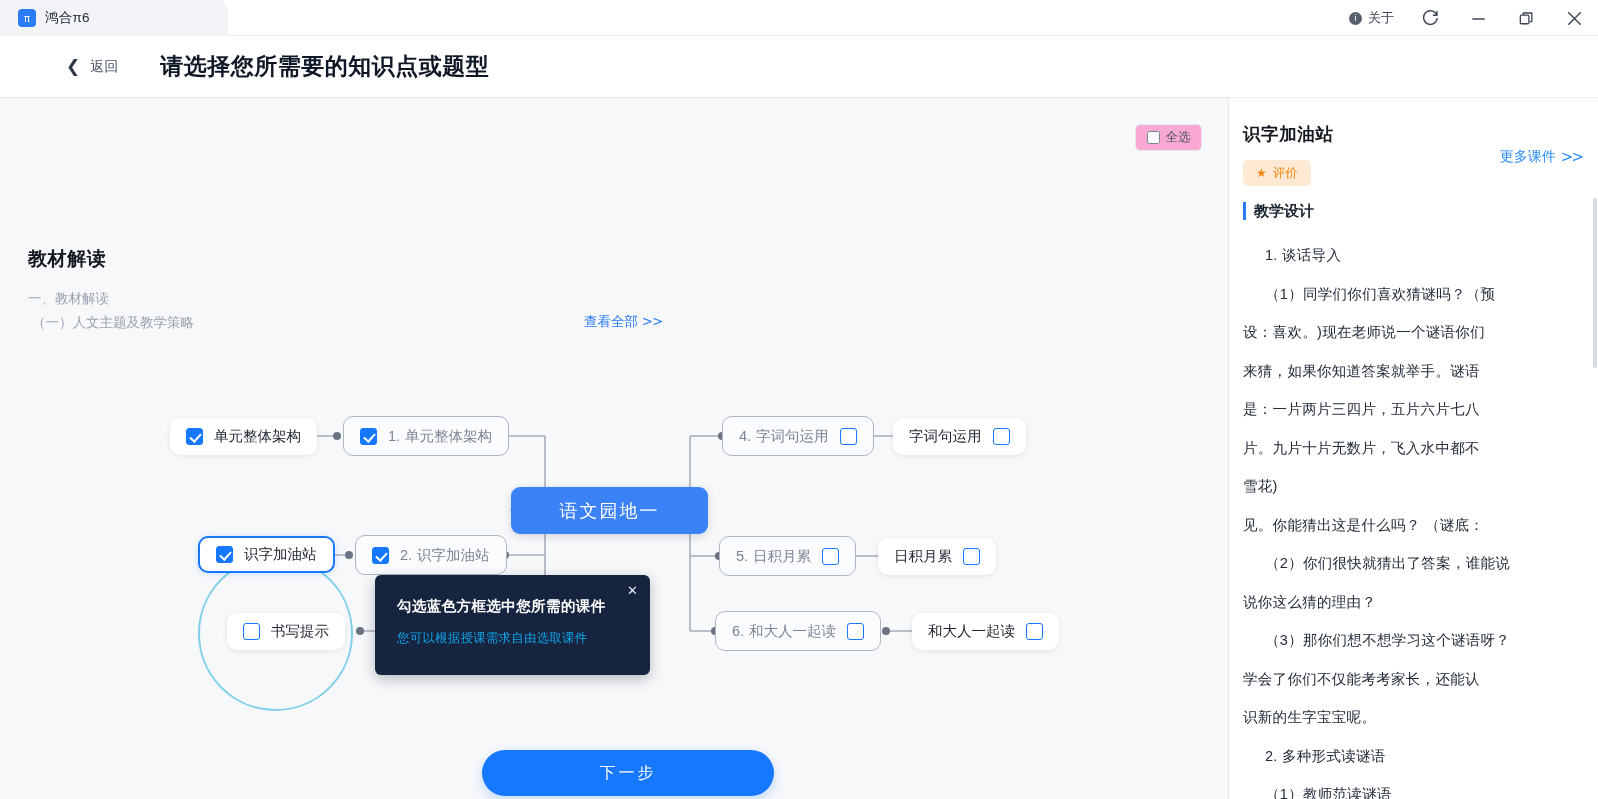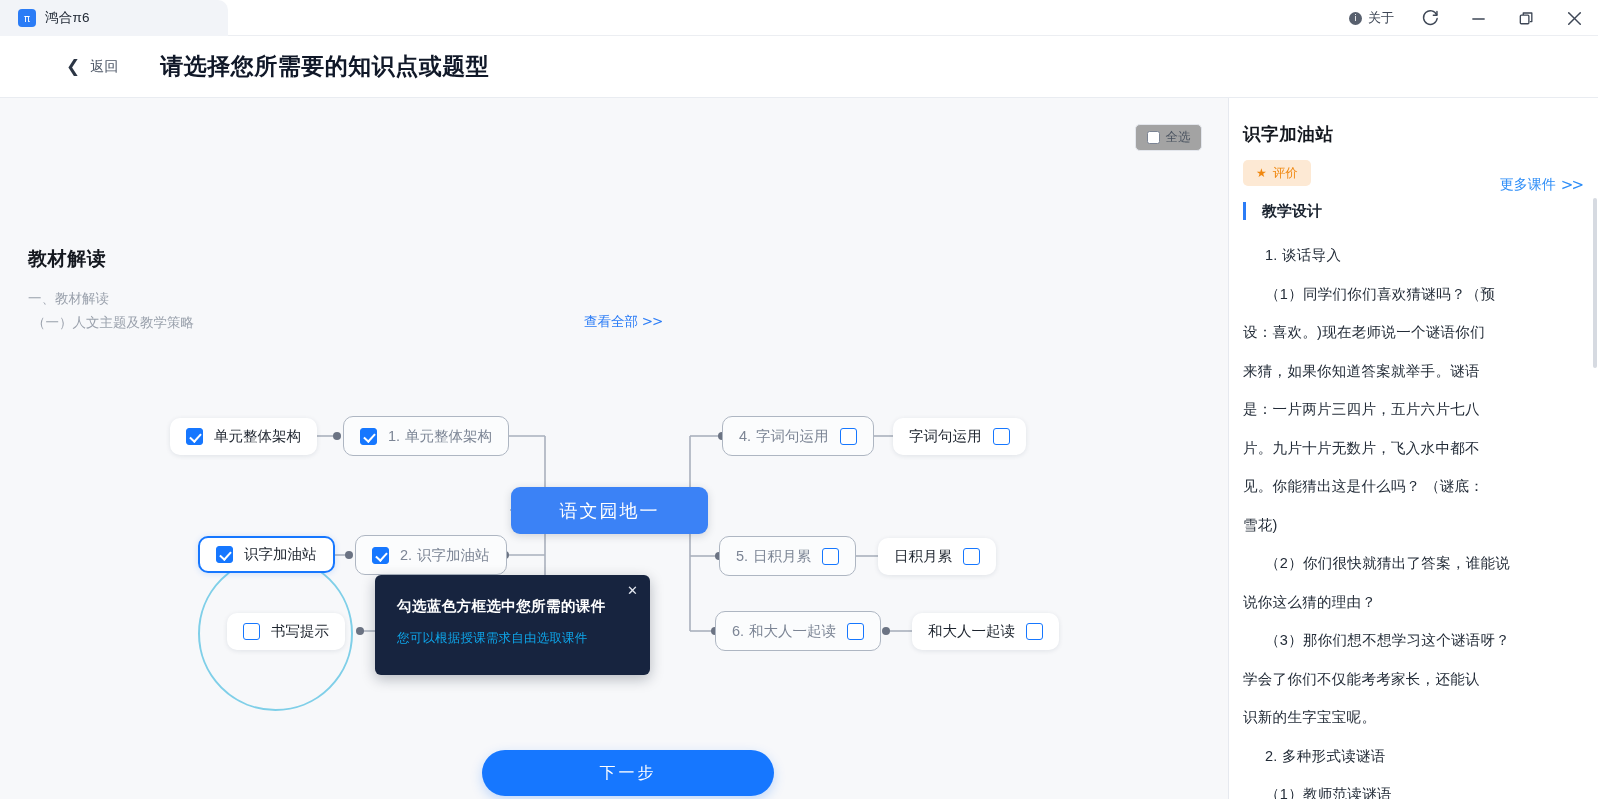--- a/index.html
+++ b/index.html
@@ -63,21 +63,21 @@
   .rightpanel {
     position:absolute; left:1228px; top:98px; width:370px; height:701px;
     background:#ffffff; border-left:1px solid #e6e9ef;
     overflow:hidden;
   }
 
   
   .selectall {
     position:absolute; left:1135px; top:124px;
     width:67px; height:27px; border:1px solid #e3e6ec; border-radius:5px;
-    background:#a3a3a3; display:flex; align-items:center; justify-content:center; gap:6px;
+    background:#f9a8d4; display:flex; align-items:center; justify-content:center; gap:6px;
   }
   .cb-sm {
     width:13px;height:13px;border:1.6px solid #7b8494;border-radius:2.5px;background:#fff;
   }
   .selectall span { font-size:12.5px; color:#49525f; }
 
   
   .sec-title { position:absolute; left:28px; top:148px; font-size:19px; font-weight:bold; color:#14181f; letter-spacing:.6px;}
   .crumb1 { position:absolute; left:28px; top:192px; font-size:13.5px; color:#9aa1ac; }
   .crumb2 { position:absolute; left:32px; top:216px; font-size:13.5px; color:#9aa1ac; }
@@ -148,27 +148,27 @@
 
   
   .rp-title { position:absolute; left:14px; top:24px; font-size:17.5px; font-weight:bold; color:#14181f; letter-spacing:.6px;}
   .badge {
     position:absolute; left:14px; top:62px; height:26px; padding:0 13px;
     background:#fde9d4; border-radius:5px; display:flex; align-items:center; gap:6px;
   }
   .badge .ic { color:#f0870f; font-size:12px; font-family:"DejaVu Sans",sans-serif; line-height:1;}
   .badge span.tx { color:#f0870f; font-size:12.5px; }
   .more {
-    position:absolute; right:16px; top:74px; height:26px;
+    position:absolute; right:16px; top:46px; height:26px;
     display:flex; align-items:center; gap:5px; color:#2b8cf7; font-size:14px;
   }
   .more .gt { font-family:"DejaVu Sans", sans-serif; font-size:15px; letter-spacing:-2px; }
   .rp-sub {
     position:absolute; left:14px; top:104px; font-size:15px; font-weight:bold; color:#1b2430;
-    padding-left:16px; border-left:3px solid #2b7cf6; line-height:18px;
+    padding-left:8px; border-left:3px solid #2b7cf6; line-height:18px;
   }
   .rp-body { position:absolute; left:14px; top:138px; right:6px; bottom:0; overflow:hidden; }
   .rp-body .ln {
     font-size:14.5px; color:#232c38; line-height:38.5px; letter-spacing:.3px;
     white-space:nowrap;
   }
   .rp-body .ln.ind { padding-left:22px; }
   .rp-body .ln.num { padding-left:22px; }
   .scrollbar {
     position:absolute; right:1px; top:100px; width:4px; height:170px;
@@ -374,22 +374,22 @@
 
     <div class="rp-sub">教学设计</div>
 
     <div class="rp-body">
       <div class="ln num">1. 谈话导入</div>
       <div class="ln ind">（1）同学们你们喜欢猜谜吗？（预</div>
       <div class="ln">设：喜欢。)现在老师说一个谜语你们</div>
       <div class="ln">来猜，如果你知道答案就举手。谜语</div>
       <div class="ln">是：一片两片三四片，五片六片七八</div>
       <div class="ln">片。九片十片无数片，飞入水中都不</div>
+      <div class="ln">雪花)</div>
       <div class="ln">见。你能猜出这是什么吗？ （谜底：</div>
-      <div class="ln">雪花)</div>
       <div class="ln ind">（2）你们很快就猜出了答案，谁能说</div>
       <div class="ln">说你这么猜的理由？</div>
       <div class="ln ind">（3）那你们想不想学习这个谜语呀？</div>
       <div class="ln">学会了你们不仅能考考家长，还能认</div>
       <div class="ln">识新的生字宝宝呢。</div>
       <div class="ln num">2. 多种形式读谜语</div>
       <div class="ln ind">（1）教师范读谜语</div>
     </div>
 
     <div class="scrollbar"></div>

